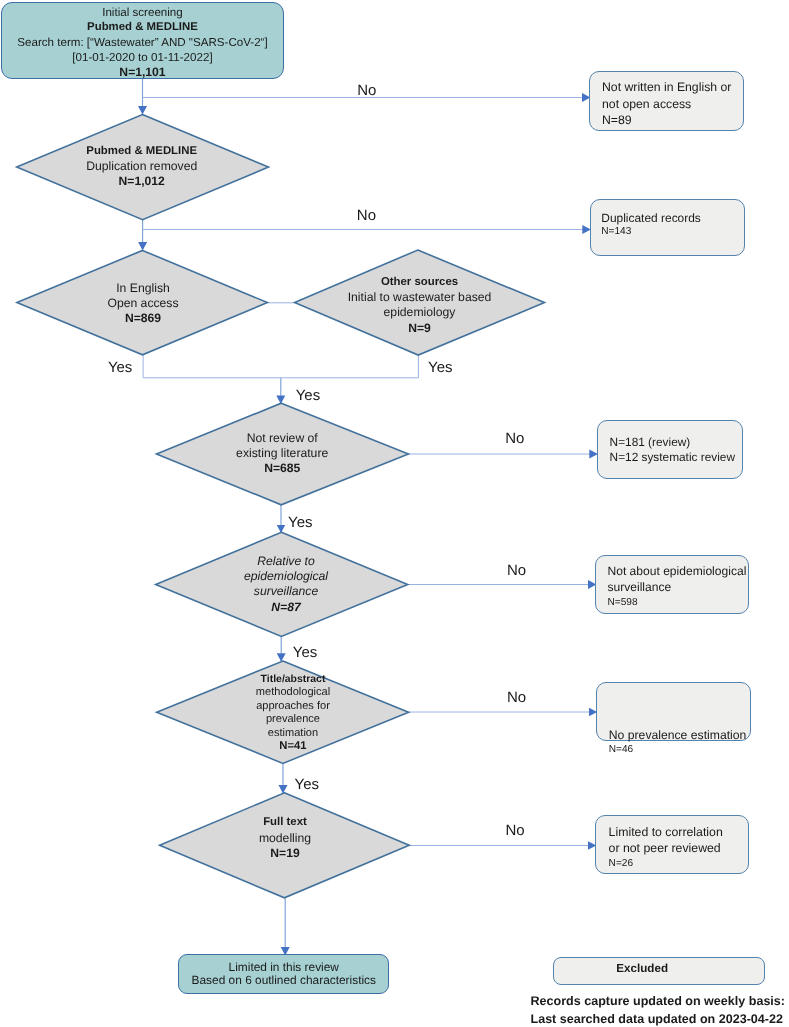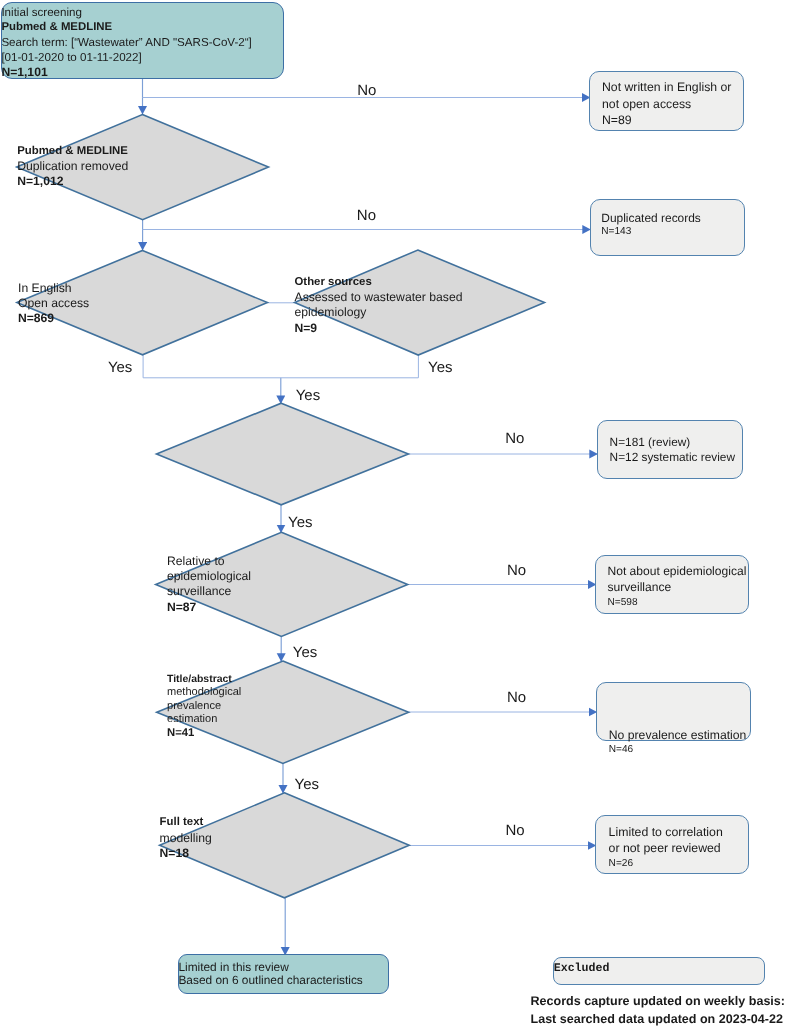--- a/index.html
+++ b/index.html
@@ -5,21 +5,21 @@
 <style>
   html,body{margin:0;padding:0;background:#ffffff;}
   body{width:789px;height:1027px;position:relative;overflow:hidden;
        font-family:"Liberation Sans",sans-serif;color:#1a1a1a;
        -webkit-font-smoothing:antialiased;text-rendering:geometricPrecision;}
   #stage{position:absolute;left:0;top:0;width:789px;height:1027px;}
   svg.layer{position:absolute;left:0;top:0;width:789px;height:1027px;overflow:visible;}
   .rbox{position:absolute;box-sizing:border-box;border:1.6px solid #5383AF;
         border-radius:10px;background:#EFEFEE;}
   .rbox.teal{background:#A6D0D1;border-color:#3D6FA5;border-width:1.6px;}
-  .txt{position:absolute;text-align:left;line-height:15.2px;font-size:12.2px;}
+  .txt{position:absolute;text-align:center;line-height:15.2px;font-size:12.2px;}
   .txt.left{text-align:left;}
   .bld{font-weight:bold;font-size:11.4px;line-height:inherit;vertical-align:baseline;}
   .bldn{font-weight:bold;font-size:12.15px;}
   #ta .bld{font-size:10.45px;}
   #ta .bldn{font-size:11.3px;}
   .lbl{position:absolute;white-space:nowrap;font-size:15px;}
   .sm{font-size:10.1px;}
 </style>
 </head>
 <body>
@@ -98,53 +98,59 @@
 </div>
 
 <div class="txt" style="left:18px;top:280.5px;width:250px;">
   <div>In English</div>
   <div>Open access</div>
   <div class="bldn">N=869</div>
 </div>
 
 <div class="txt" style="left:294.5px;top:275px;width:250px;">
   <div class="bld">Other sources</div>
-  <div>Assessed to wastewater based</div>
+  <div>Initial to wastewater based</div>
   <div>epidemiology</div>
   <div class="bldn">N=9</div>
 </div>
 
-
-<div class="txt" style="left:167px;top:554px;width:252px;">
+<div class="txt" style="left:157.2px;top:431px;width:250px;">
+  <div>Not review of</div>
+  <div>existing literature</div>
+  <div class="bldn">N=685</div>
+</div>
+
+<div class="txt" style="left:160px;top:554px;width:252px;font-style:italic;">
   <div>Relative to</div>
   <div>epidemiological</div>
   <div>surveillance</div>
   <div class="bldn">N=87</div>
 </div>
 
 <div class="txt" id="ta" style="left:167px;top:672.5px;width:252px;font-size:11.05px;line-height:13.5px;">
   <div class="bld">Title/abstract</div>
   <div>methodological</div>
+  <div>approaches for</div>
   <div>prevalence</div>
   <div>estimation</div>
   <div class="bldn">N=41</div>
 </div>
 
 <div class="txt" style="left:159.6px;top:815px;width:250.8px;line-height:15.5px;">
   <div class="bld">Full text</div>
   <div>modelling</div>
-  <div class="bldn">N=18</div>
+  <div class="bldn">N=19</div>
 </div>
 
 <div class="txt" style="left:178.4px;top:960.7px;width:210.8px;font-size:11.9px;line-height:13.2px;">
   <div>Limited in this review</div>
   <div>Based on 6 outlined characteristics</div>
 </div>
 
-<div class="txt" style="left:553.7px;top:961.5px;width:177px;font-size:11.63px;font-weight:bold;line-height:13px;font-family:Liberation Mono, monospace;">
+<div class="txt" style="left:553.7px;top:961.5px;width:177px;font-size:11.63px;font-weight:bold;line-height:13px;">
   <div>Excluded</div>
 </div>
 
 <div class="txt left" style="left:602px;top:79.2px;width:150px;font-size:12.25px;line-height:16.5px;">
   <div>Not written in English or</div>
   <div>not open access</div>
   <div>N=89</div>
 </div>
 
 <div class="txt left" style="left:601.3px;top:210.5px;width:150px;font-size:11.95px;line-height:14.5px;">

